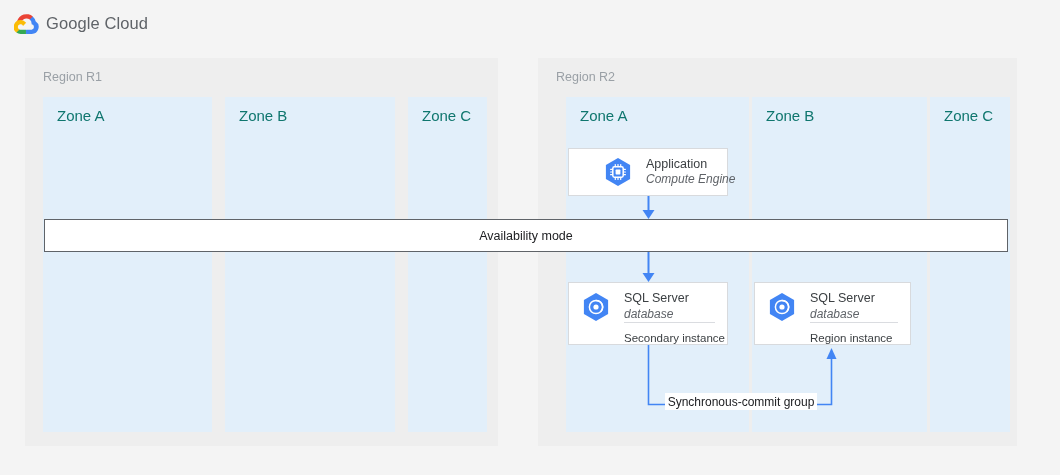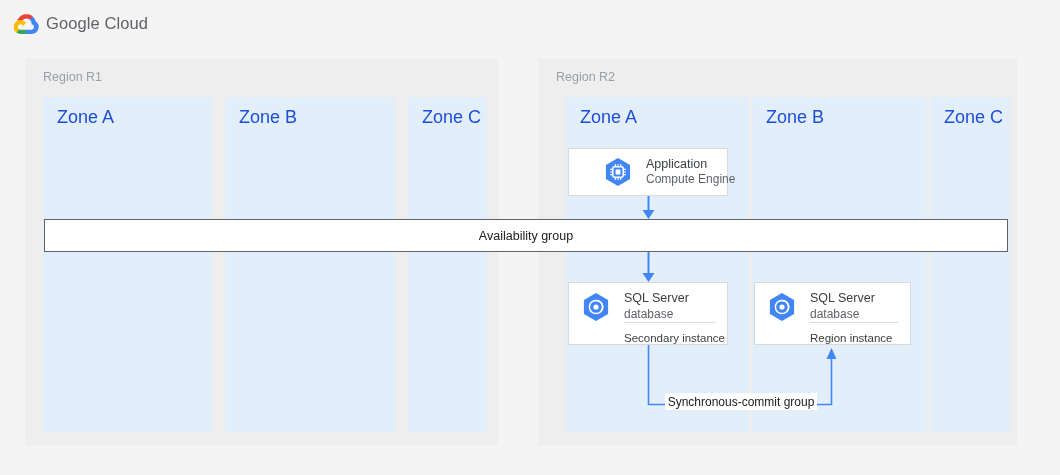--- a/index.html
+++ b/index.html
@@ -60,22 +60,22 @@
 
   
   .zone {
     position: absolute;
     background: #e2effa;
     overflow: hidden;
   }
   .zone-label {
     position: absolute;
     left: 14px; top: 10px;
-    font-size: 18px;
-    color: #1d4ed8;
+    font-size: 15px;
+    color: #0f766e;
     white-space: nowrap;
   }
 
   
   .card {
     position: absolute;
     background: #ffffff;
     border: 1px solid #d8dadd;
     box-sizing: border-box;
   }
@@ -98,20 +98,21 @@
   }
   .card-title {
     font-size: 12.5px;
     color: #3c4043;
     white-space: nowrap;
   }
   .card-sub {
     font-size: 12px;
     color: #5f6368;
     white-space: nowrap;
+    font-style: italic;
   }
   .card-footer {
     position: absolute;
     left: 55px; right: 12px;
     bottom: 0;
     height: 21px;
     border-top: 1px solid #dadce0;
     display: flex;
     align-items: flex-end;
     justify-content: flex-start;
@@ -247,21 +248,21 @@
         </svg>
       </span>
       <span class="card-textblock">
         <div class="card-title">Application</div>
         <div class="card-sub">Compute Engine</div>
       </span>
     </div>
   </div>
 
   <div id="ag-bar" style="left:44px; top:219px; width:964px; height:33px;">
-    <span>Availability group</span>
+    <span>Availability mode</span>
   </div>
 
   <div class="card" style="left:568px; top:282px; width:160px; height:63px;">
     <div class="card-main">
       <span class="card-icon">
         <svg viewBox="0 0 32 32" width="32" height="32" aria-hidden="true">
           <polygon points="16,2 28.1,9 28.1,23 16,30 3.9,23 3.9,9" fill="#4285f4"></polygon>
           <circle cx="16" cy="16" r="6.6" fill="none" stroke="#ffffff" stroke-width="1.5"></circle>
           <circle cx="16" cy="16" r="2.6" fill="#ffffff"></circle>
           <path d="M16 9.4 a6.6 6.6 0 0 1 5.2 10.7" fill="none" stroke="#ffffff" stroke-width="1.5" stroke-linecap="round"></path>

